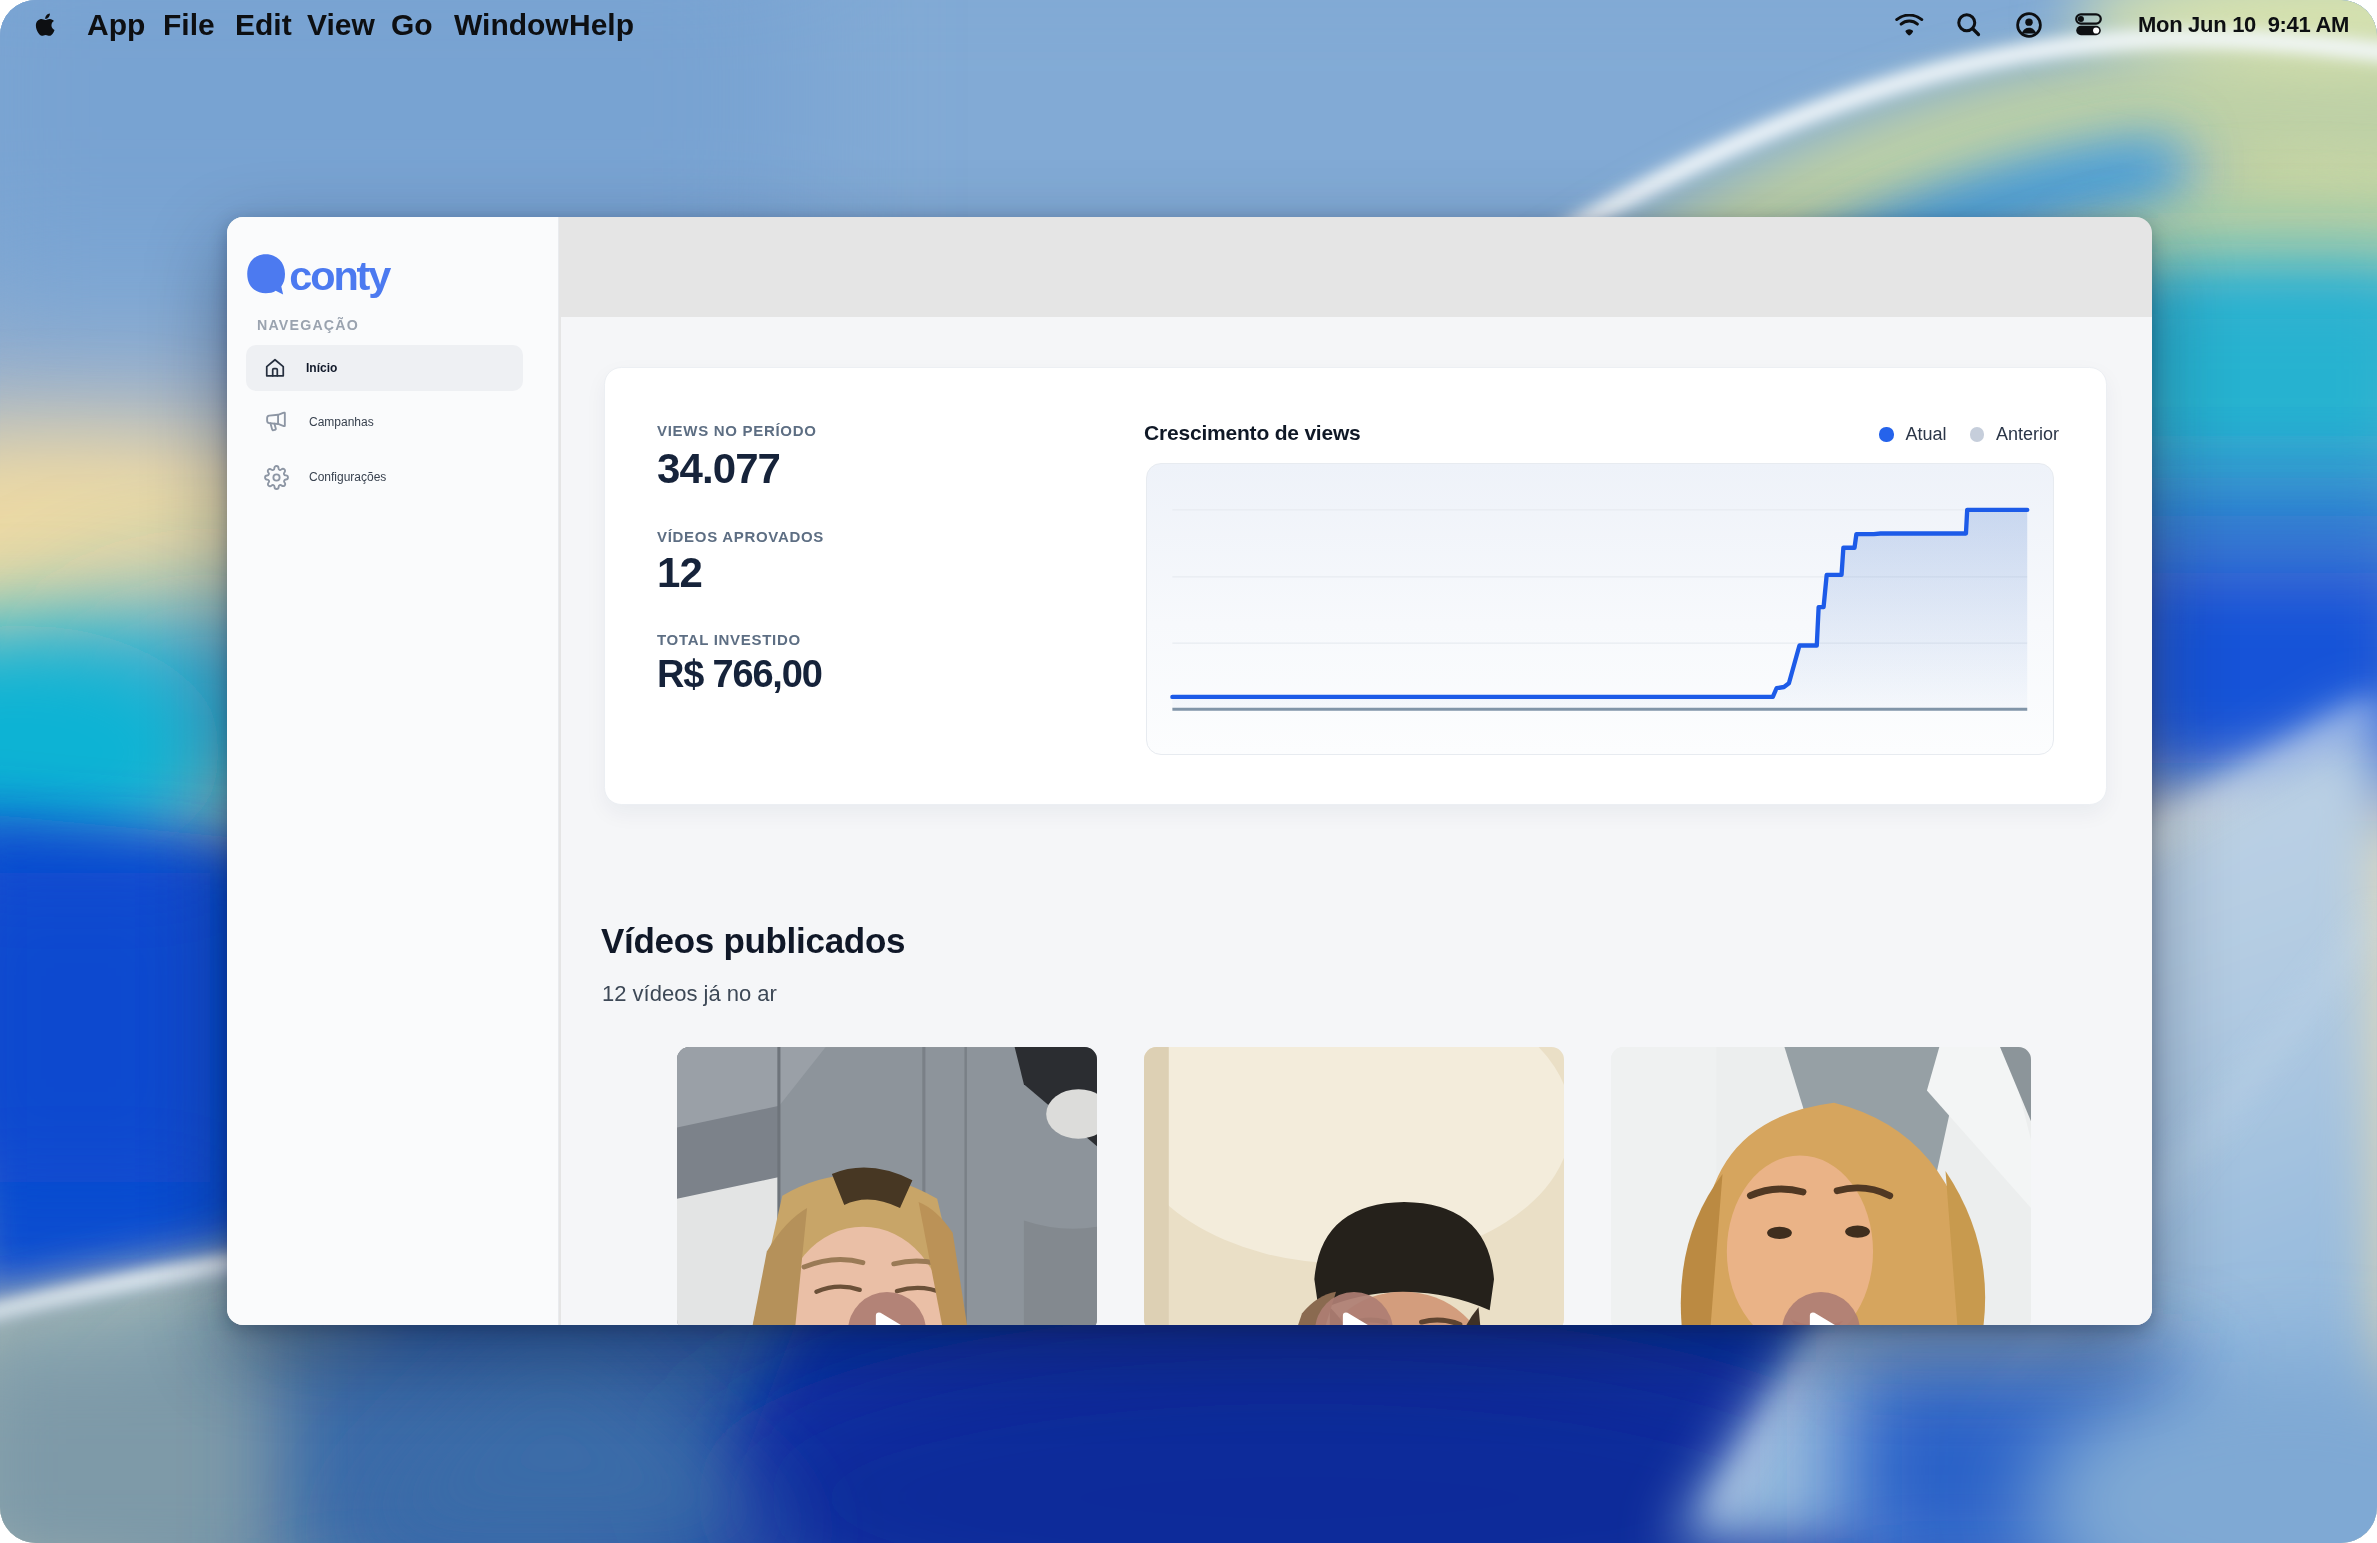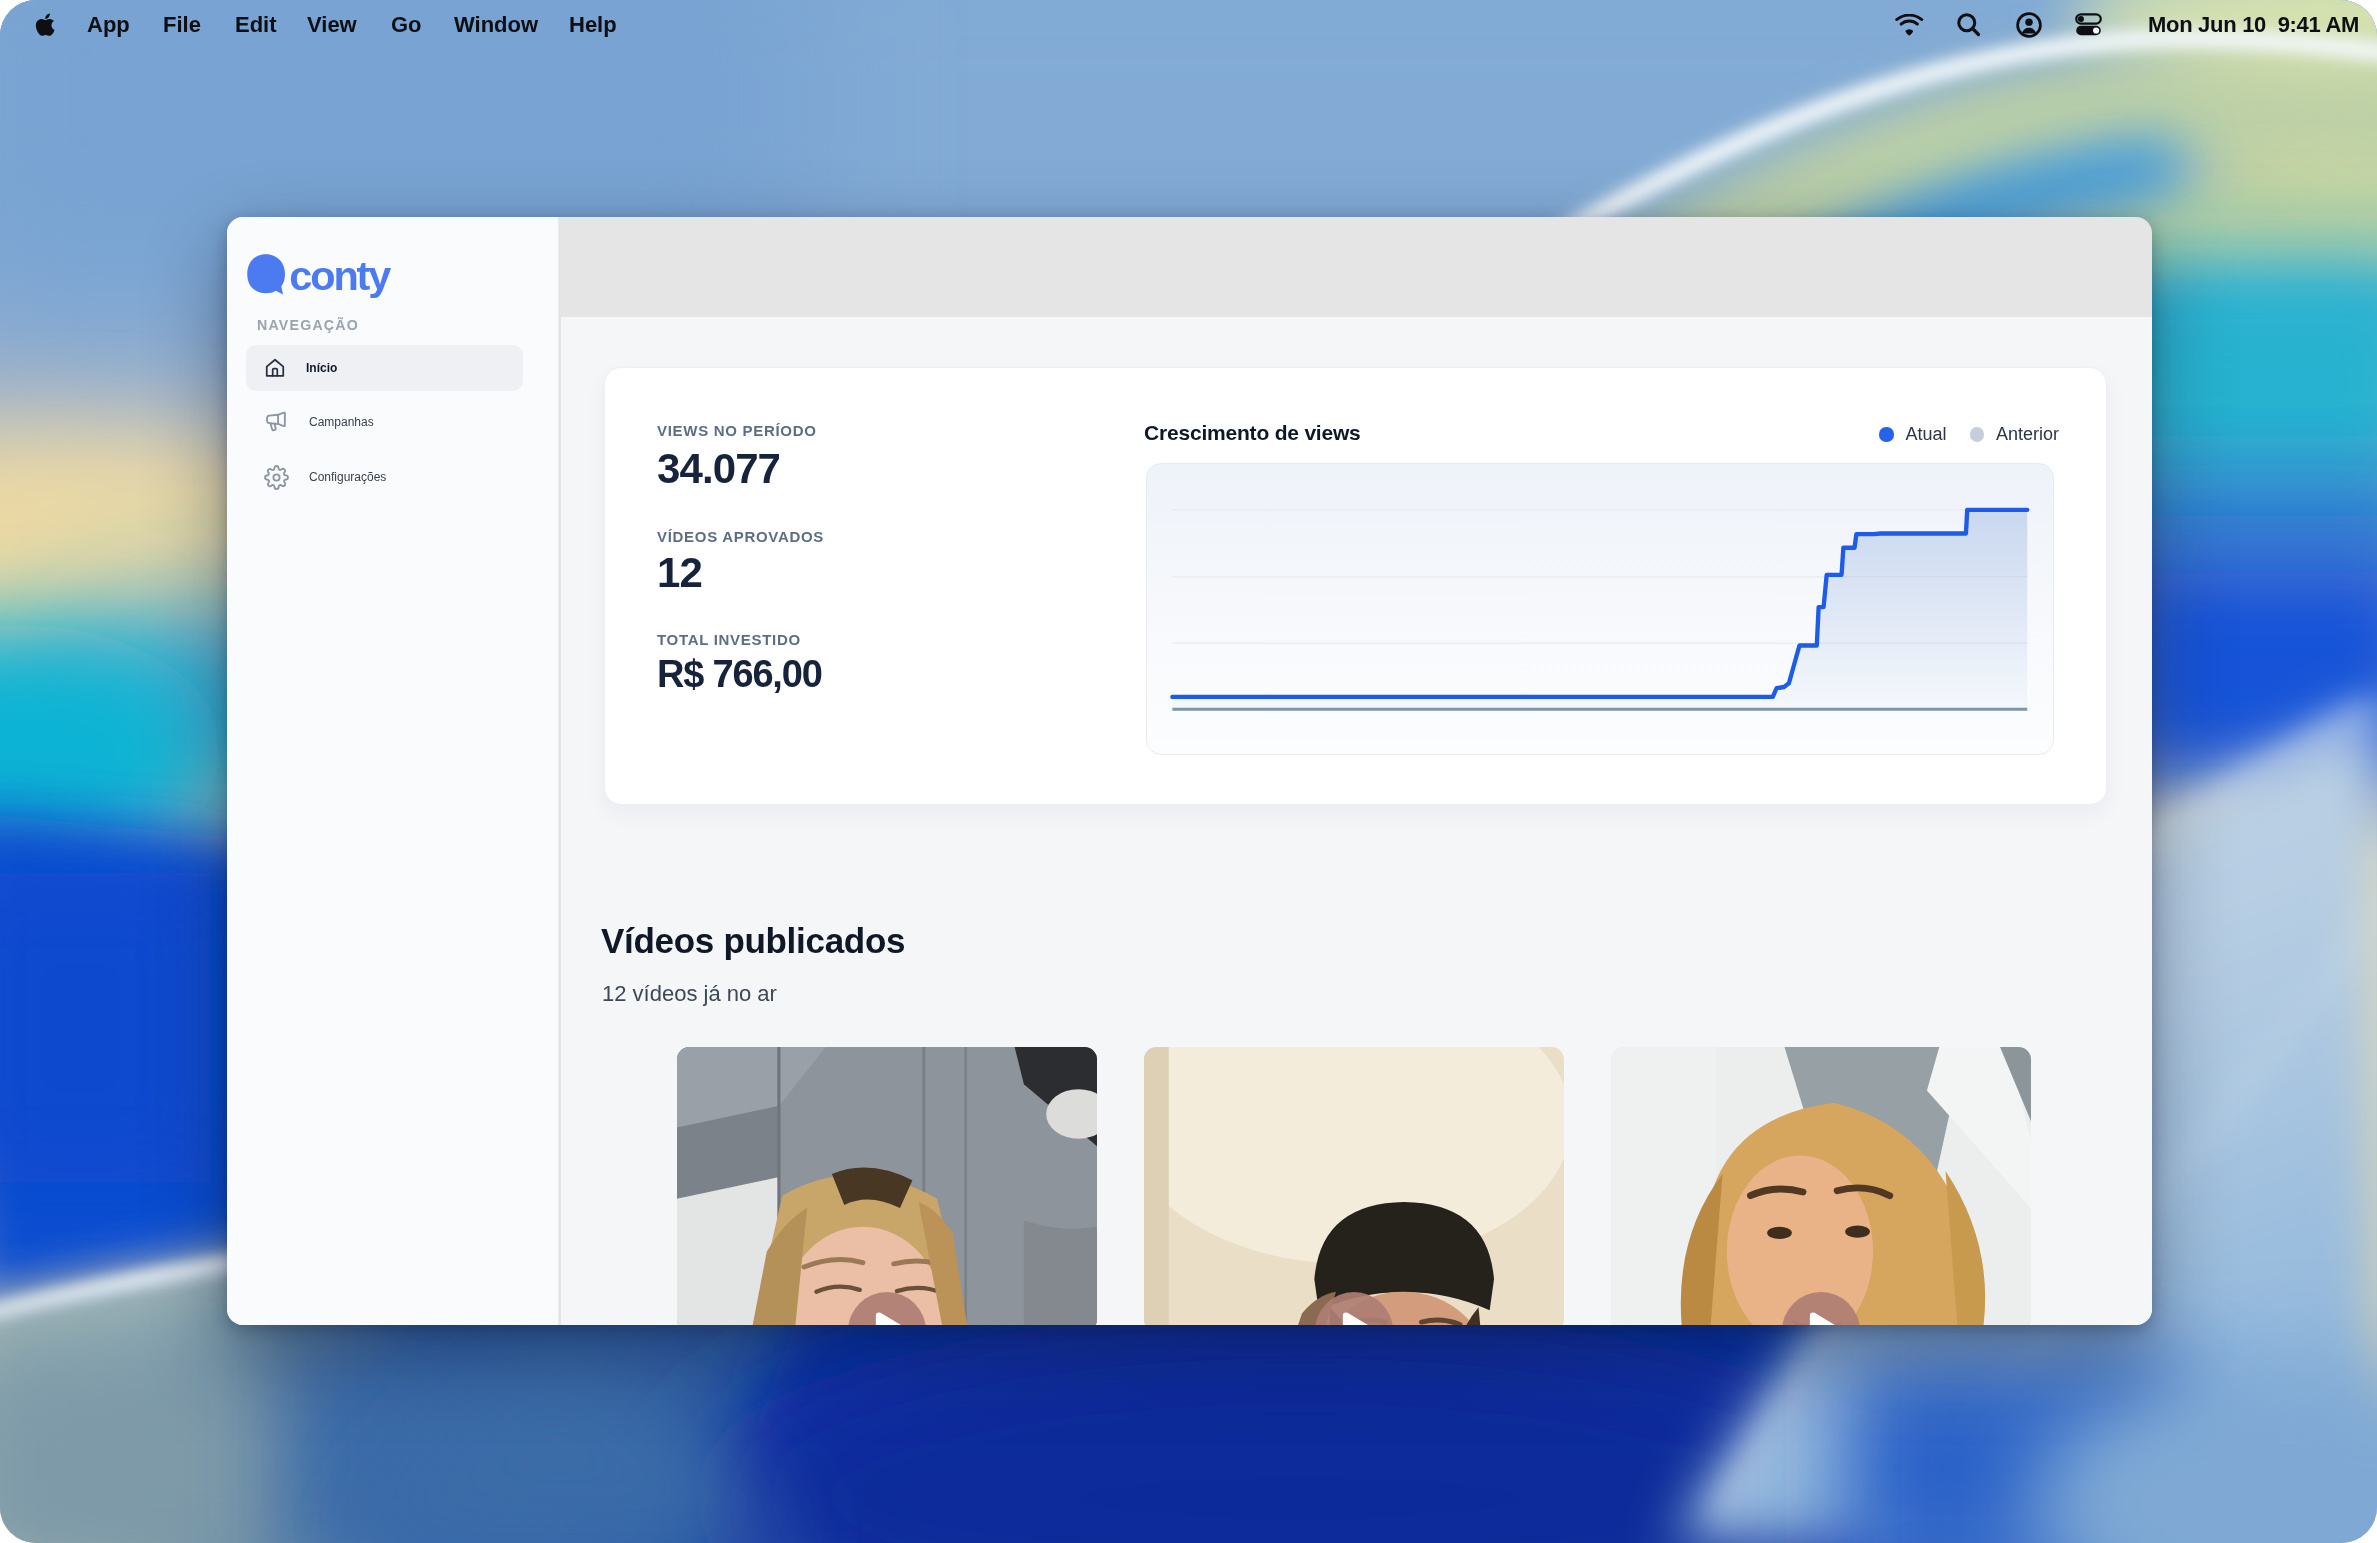--- a/index.html
+++ b/index.html
@@ -2,22 +2,22 @@
 <html style="font-size:10px"><head>
 <meta charset="utf-8">
 <style>
 *{margin:0;padding:0;box-sizing:border-box;}
 html,body{width:2377px;height:1543px;overflow:hidden;background:#fff;}
 body{font-family:"Liberation Sans",sans-serif;}
 .screen{position:absolute;inset:0;border-radius:36px;overflow:hidden;background:#8fb2d6;}
 .wall{position:absolute;inset:0;}
 
 .menubar{position:absolute;top:0;left:0;right:0;height:48px;color:#0d0f12;}
-.mi{position:absolute;top:0;height:48px;line-height:50px;font-size:22px;font-weight:700;}
-.mtime{position:absolute;top:0;height:48px;line-height:50px;font-size:22px;font-weight:700;letter-spacing:-0.3px;margin-left:10px;}
+.mi{position:absolute;top:0;height:48px;line-height:50px;font-size:30px;font-weight:700;}
+.mtime{position:absolute;top:0;height:48px;line-height:50px;font-size:22px;font-weight:700;letter-spacing:-0.3px;}
 .micon{position:absolute;top:10.5px;}
 
 .window{position:absolute;left:227px;top:217px;width:1925px;height:1108px;border-radius:16px;overflow:hidden;background:#e5e5e5;box-shadow:0 31px 80px rgba(8,18,48,.42),0 5px 18.6px rgba(8,18,48,.28);}
 .sidebar{position:absolute;left:0;top:0;width:332px;height:100%;background:#fafbfc;border-right:1.2px solid #e9ebee;}
 .logo{position:absolute;left:18.6px;top:34px;}
 .navlabel{position:absolute;left:30px;top:100px;font-size:14.2px;font-weight:700;letter-spacing:1.2px;color:#9aa3af;}
 .item{position:absolute;left:18.6px;width:277px;height:46px;border-radius:10px;display:flex;align-items:center;}
 .item svg{margin-left:18px;}
 .item span{margin-left:20.4px;font-size:12px;color:#39424f;font-weight:500;}
 .item.active{background:#eef0f3;}

